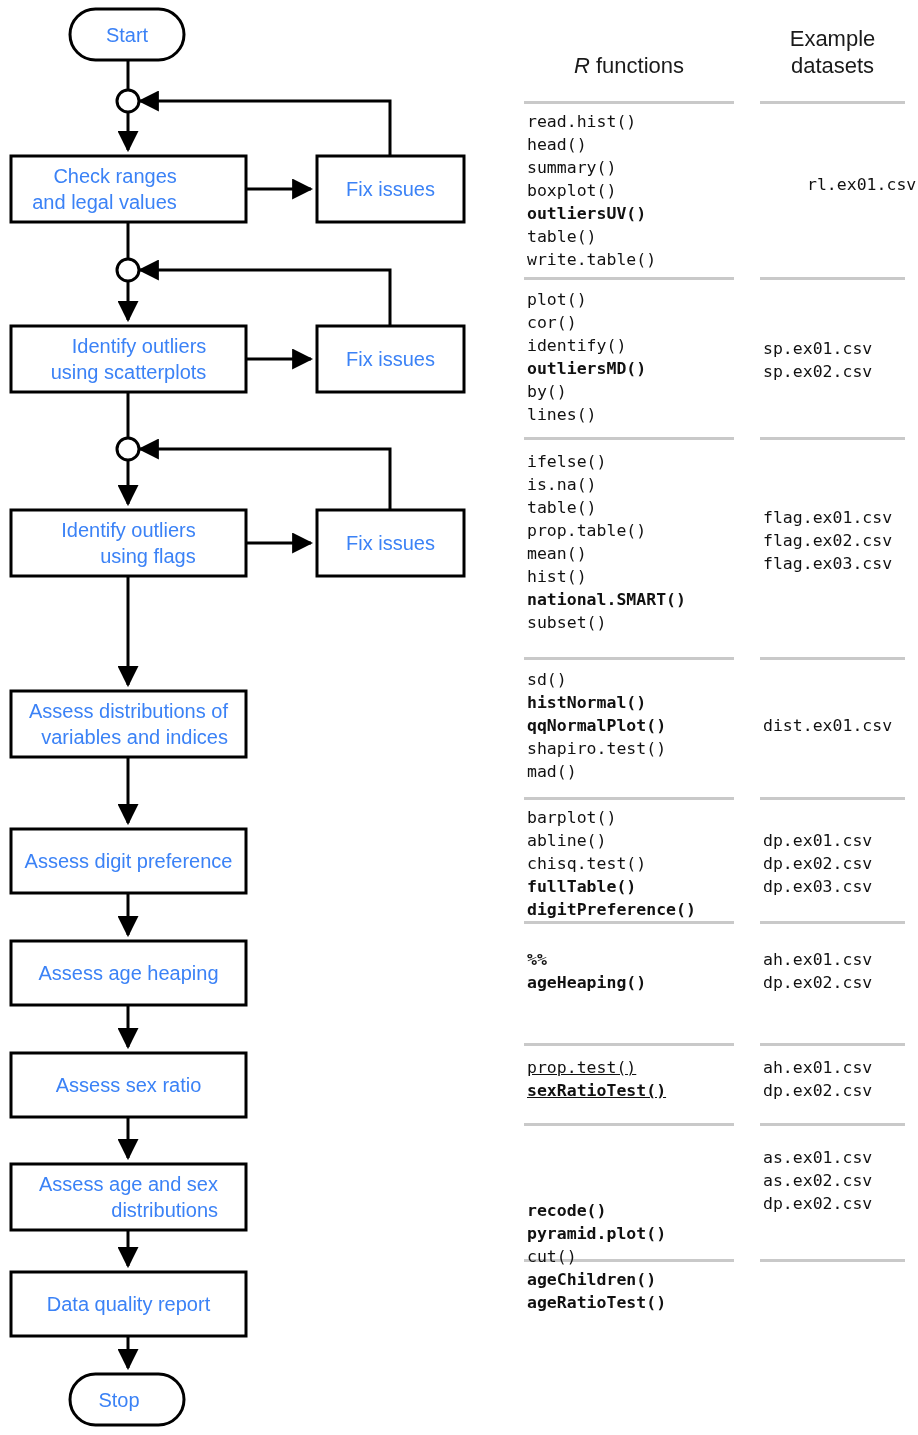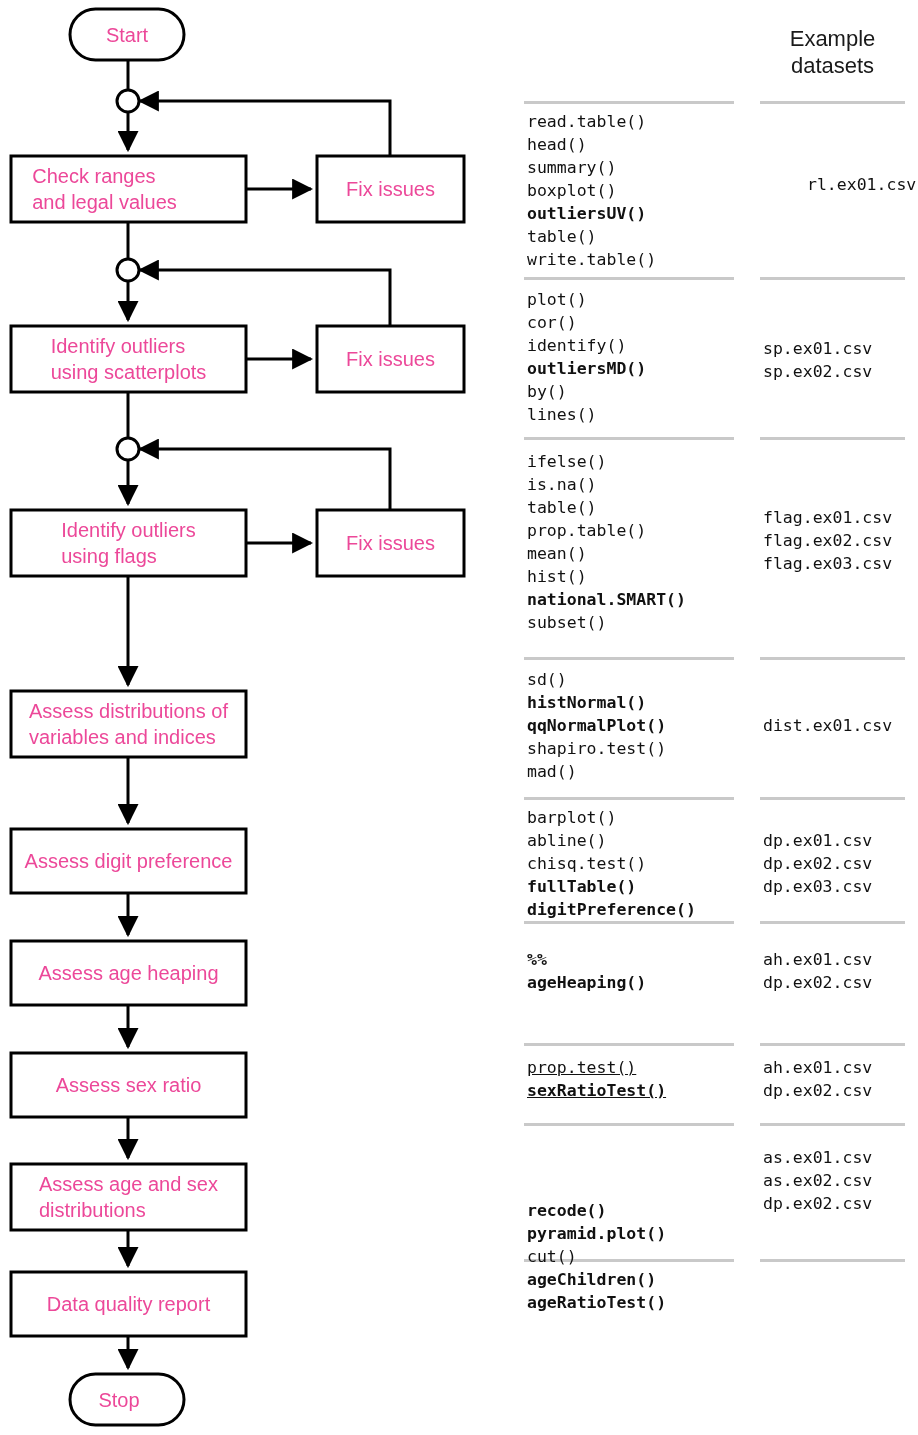--- a/index.html
+++ b/index.html
@@ -22,25 +22,25 @@
     left: 0;
     top: 0;
     width: 480px;
     height: 1435px;
   }
   .node-label {
     position: absolute;
     display: flex;
     align-items: center;
     justify-content: center;
-    text-align: left;
+    text-align: right;
     font-family: "Liberation Sans", sans-serif;
     font-size: 20px;
     line-height: 26px;
-    color: #ec4899;
+    color: #3b82f6;
     pointer-events: none;
   }
 
   
   #table-panel {
     position: absolute;
     left: 500px;
     top: 0;
     width: 418px;
     height: 1435px;
@@ -141,20 +141,23 @@
   <div class="node-label" style="left:11px;top:691px;width:235px;height:66px;">Assess distributions of<br>variables and indices</div>
   <div class="node-label" style="left:11px;top:829px;width:235px;height:64px;">Assess digit preference</div>
   <div class="node-label" style="left:11px;top:941px;width:235px;height:64px;">Assess age heaping</div>
   <div class="node-label" style="left:11px;top:1053px;width:235px;height:64px;">Assess sex ratio</div>
   <div class="node-label" style="left:11px;top:1272px;width:235px;height:64px;">Data quality report</div>
   <div class="node-label" style="left:11px;top:1164px;width:235px;height:66px;">Assess age and sex<br>distributions</div>
   <div class="node-label" style="left:62px;top:1374px;width:114px;height:51px;">Stop</div>
 
   <div id="table-panel">
 
+    <div class="col-head" style="left:24px;top:52px;width:210px;">
+      <span class="ital">R</span><span> functions</span>
+    </div>
 
     <div class="col-head" style="left:260px;top:25px;width:145px;">
       <span>Example</span><br>
       <span>datasets</span>
     </div>
 
     <div id="rules-host">
         <div class="rule c1" style="top: 101px;"></div>
         <div class="rule c2" style="top: 101px;"></div>
         <div class="rule c1" style="top: 277px;"></div>
@@ -168,21 +171,21 @@
         <div class="rule c1" style="top: 921px;"></div>
         <div class="rule c2" style="top: 921px;"></div>
         <div class="rule c1" style="top: 1043px;"></div>
         <div class="rule c2" style="top: 1043px;"></div>
         <div class="rule c1" style="top: 1123px;"></div>
         <div class="rule c2" style="top: 1123px;"></div>
         <div class="rule c1" style="top: 1259px;"></div>
         <div class="rule c2" style="top: 1259px;"></div>
       </div>
     <div id="cells-host">
-        <div class="fn-cell" style="top: 110px;"><div class="fn-line">read.table()</div><div class="fn-line">head()</div><div class="fn-line">summary()</div><div class="fn-line">boxplot()</div><div class="fn-line bold">outliersUV()</div><div class="fn-line">table()</div><div class="fn-line">write.table()</div></div>
+        <div class="fn-cell" style="top: 110px;"><div class="fn-line">read.hist()</div><div class="fn-line">head()</div><div class="fn-line">summary()</div><div class="fn-line">boxplot()</div><div class="fn-line bold">outliersUV()</div><div class="fn-line">table()</div><div class="fn-line">write.table()</div></div>
         <div class="ds-cell" style="top: 173px; margin-left: 44px;"><div>rl.ex01.csv</div></div>
         <div class="fn-cell" style="top: 288px;"><div class="fn-line">plot()</div><div class="fn-line">cor()</div><div class="fn-line">identify()</div><div class="fn-line bold">outliersMD()</div><div class="fn-line">by()</div><div class="fn-line">lines()</div></div>
         <div class="ds-cell" style="top: 337px;"><div>sp.ex01.csv</div><div>sp.ex02.csv</div></div>
         <div class="fn-cell" style="top: 450px;"><div class="fn-line">ifelse()</div><div class="fn-line">is.na()</div><div class="fn-line">table()</div><div class="fn-line">prop.table()</div><div class="fn-line">mean()</div><div class="fn-line">hist()</div><div class="fn-line bold">national.SMART()</div><div class="fn-line">subset()</div></div>
         <div class="ds-cell" style="top: 506px;"><div>flag.ex01.csv</div><div>flag.ex02.csv</div><div>flag.ex03.csv</div></div>
         <div class="fn-cell" style="top: 668px;"><div class="fn-line">sd()</div><div class="fn-line bold">histNormal()</div><div class="fn-line bold">qqNormalPlot()</div><div class="fn-line">shapiro.test()</div><div class="fn-line">mad()</div></div>
         <div class="ds-cell" style="top: 714px;"><div>dist.ex01.csv</div></div>
         <div class="fn-cell" style="top: 806px;"><div class="fn-line">barplot()</div><div class="fn-line">abline()</div><div class="fn-line">chisq.test()</div><div class="fn-line bold">fullTable()</div><div class="fn-line bold">digitPreference()</div></div>
         <div class="ds-cell" style="top: 829px;"><div>dp.ex01.csv</div><div>dp.ex02.csv</div><div>dp.ex03.csv</div></div>
         <div class="fn-cell" style="top: 948px;"><div class="fn-line bold">%%</div><div class="fn-line bold">ageHeaping()</div></div>

